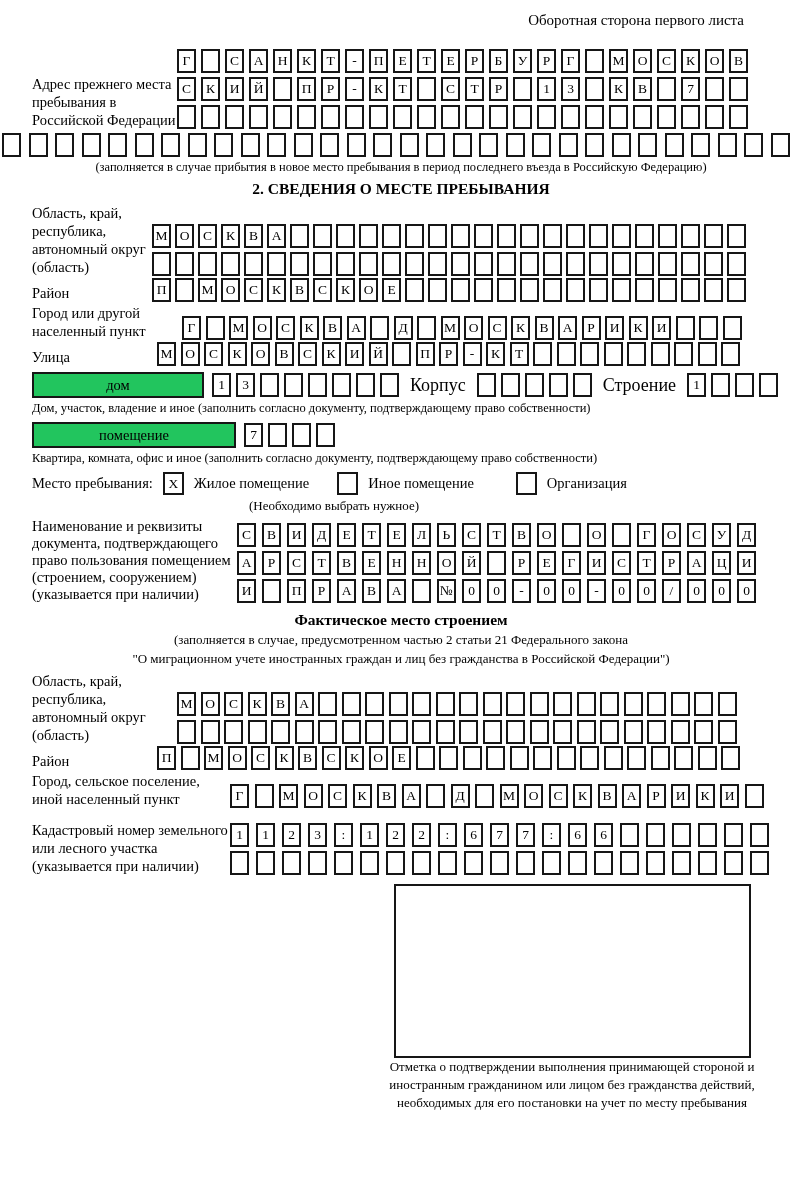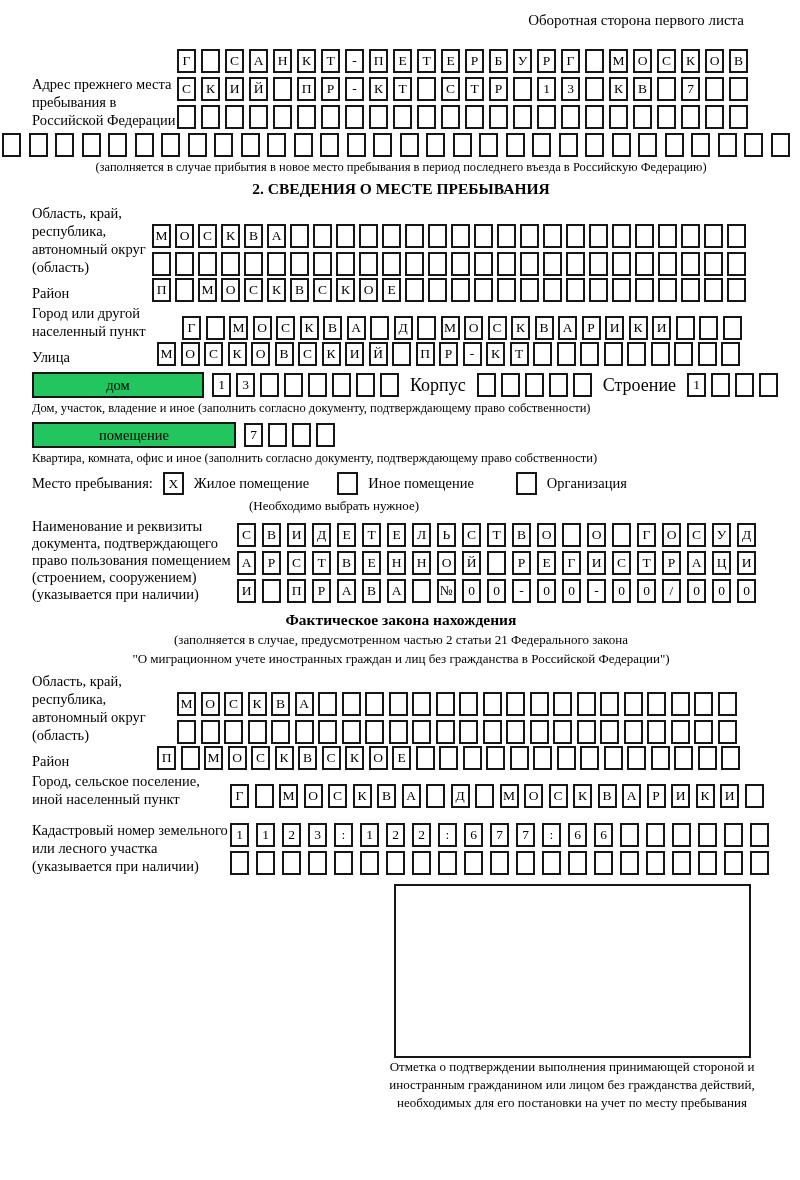--- a/index.html
+++ b/index.html
@@ -455,21 +455,21 @@
           <span class="cell">0</span>
           <span class="cell">0</span>
           <span class="cell">/</span>
           <span class="cell">0</span>
           <span class="cell">0</span>
           <span class="cell">0</span>
         </div>
     </div>
   </div>
 
-  <div class="title mt8">Фактическое закона нахождения</div>
+  <div class="title mt8">Фактическое место строением</div>
   <div class="notes">(заполняется в случае, предусмотренном частью 2 статьи 21 Федерального закона</div>
   <div class="notes">"О миграционном учете иностранных граждан и лиц без гражданства в Российской Федерации")</div>
 
   <div class="frow mt5">
     <div class="lbl w145">Область, край, республика, автономный округ (область)</div>
     <div class="stack">
       <div class="boxrow g45">
           <span class="cell">М</span>
           <span class="cell">О</span>
           <span class="cell">С</span>

